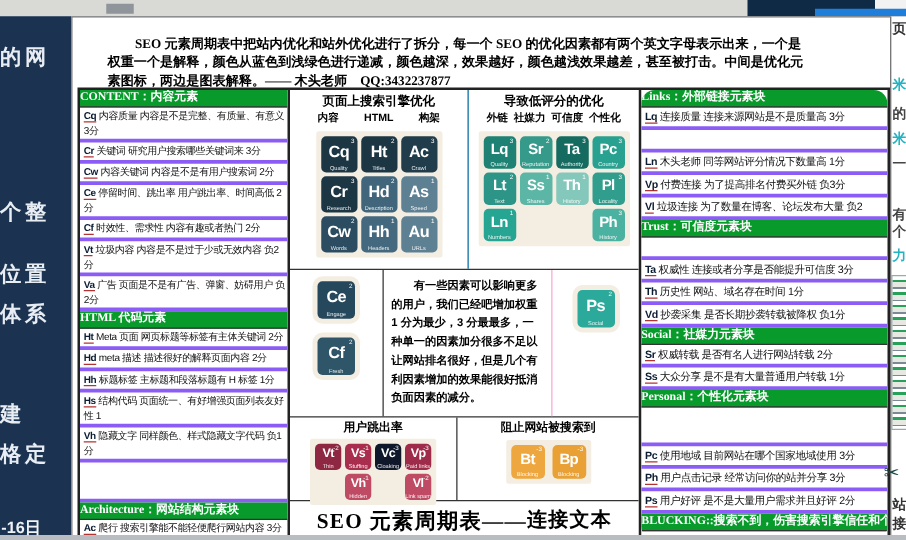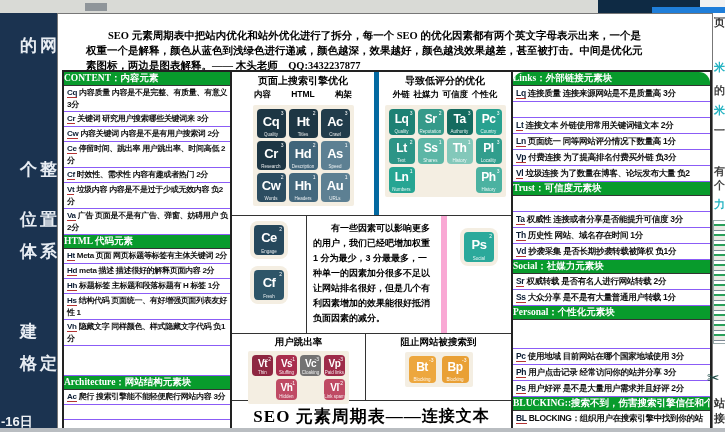--- a/index.html
+++ b/index.html
@@ -7,21 +7,21 @@
        background:#1b3350;font-family:"Liberation Sans",sans-serif;}
 
   
   .top-gray{position:absolute;left:0;top:0;width:652px;height:13px;background:#d9dad6;}
   .smudge{position:absolute;left:85px;top:3px;width:22px;height:8px;background:#8f959a;}
   .top-navy{position:absolute;left:598px;top:0;width:104px;height:14px;background:#0e2a44;}
   .tr-white{position:absolute;left:700px;top:0;width:25px;height:8px;background:#f2f2f2;}
   .blue-line{position:absolute;left:652px;top:7px;width:73px;height:6px;background:#1f7ed9;}
   .bottom-strip{position:absolute;left:0;top:428px;width:725px;height:4px;background:#b9bdc1;z-index:9;}
   .right-strip{position:absolute;left:712px;top:13px;width:13px;height:415px;background:#ffffff;border-left:1px solid #888;}
-  .lfrag{position:absolute;left:20px;width:48px;color:#e8edf3;font-weight:bold;font-size:17px;letter-spacing:3px;white-space:nowrap;}
+  .lfrag{position:absolute;left:0;width:48px;color:#e8edf3;font-weight:bold;font-size:17px;letter-spacing:3px;white-space:nowrap;}
   .date-frag{position:absolute;left:1px;top:413px;color:#f0f3f6;font-weight:bold;font-size:13px;z-index:10;}
   .rfrag{position:absolute;left:714px;font-size:11px;font-weight:bold;white-space:nowrap;z-index:3;}
   .thumb{position:absolute;left:713px;top:220px;width:12px;height:122px;border:1px solid #9aa;
          background:repeating-linear-gradient(180deg,#ffffff 0 3px,#29a05a 3px 5px,#e8e8e2 5px 9px,#7c8894 9px 10px);z-index:3;}
   .scissors{position:absolute;left:707px;top:369px;font-size:15px;color:#1d4a45;z-index:4;}
 
   
   .page{position:absolute;left:57px;top:13px;width:654px;height:419px;background:#fff;
         border:1px solid #777;overflow:hidden;z-index:2;}
   .intro{position:absolute;top:3px;left:28px;width:562px;font-family:"Liberation Serif",serif;
@@ -30,35 +30,35 @@
   
   .table{position:absolute;left:4px;top:56px;width:646px;height:360px;border:2px solid #222;
          display:flex;background:#fff;}
   .col-left{width:166px;border-right:2px solid #222;display:flex;flex-direction:column;overflow:hidden;}
   .col-mid{width:279px;border-right:2px solid #222;display:flex;flex-direction:column;overflow:hidden;}
   .col-right{flex:1;display:flex;flex-direction:column;overflow:hidden;border-radius:11px;}
 
   .sec-head{background:#089b2c;color:#fff;font-weight:bold;font-size:9.5px;line-height:13px;height:13px;
             text-align:left;font-family:"Liberation Serif",serif;border-bottom:1px solid #333;
             white-space:nowrap;overflow:hidden;flex:none;}
-  .row{border-bottom:1px solid #8b5cf6;padding:1px 2px 0 3px;font-size:8px;line-height:12px;
-       font-weight:bold;min-height:13px;letter-spacing:-0.3px;color:#111;}
+  .row{border-bottom:3px solid #8b5cf6;padding:1px 2px 0 3px;font-size:8px;line-height:12px;
+       font-weight:normal;min-height:13px;letter-spacing:-0.3px;color:#111;}
   .col-right .row{min-height:14px;white-space:nowrap;overflow:hidden;font-size:8.5px;}
   .sym:not(:empty){border-bottom:1px solid #b23333;margin-right:2px;color:#0b1c33;}
 
   
   .band{display:flex;border-bottom:1px solid #333;}
   .band1{height:143px;}
   .band2{height:117px;}
   .band3{height:66px;}
   .band4{flex:1;border-bottom:none;align-items:center;justify-content:center;display:flex;}
-  .cA{width:142px;border-right:5px solid #0369a1;position:relative;}
+  .cA{width:142px;border-right:1px solid #0369a1;position:relative;}
   .cB{flex:1;position:relative;}
   .c2A{width:74px;border-right:1px solid #333;display:flex;justify-content:center;padding-top:5px;}
-  .c2B{width:134px;border-right:6px solid #f9a8d4;}
+  .c2B{width:134px;border-right:1px solid #f9a8d4;}
   .c2C{flex:1;display:flex;justify-content:center;padding-top:12px;}
   .c3A{width:133px;border-right:1px solid #333;}
   .c3B{flex:1;}
   .m-title{text-align:center;font-weight:bold;font-size:10px;padding-top:2px;font-family:"Liberation Serif",serif;white-space:nowrap;overflow:hidden;}
   .m-subs{display:flex;justify-content:space-around;font-size:8.5px;font-weight:bold;padding:1px 12px 0;}
   .m-title2{text-align:center;font-weight:bold;font-size:9.5px;padding-top:2px;}
   .note{margin:5px 6px;font-size:9px;font-weight:bold;line-height:15px;text-indent:18px;color:#000;}
 
   
   .tilegrid{display:grid;gap:3px;background:#f4eee2;padding:4px;width:max-content;border-radius:2px;}
@@ -334,21 +334,21 @@
           <div class="tile" style="background-color: rgb(142, 39, 65);">
               <span class="sup">-2</span>
               <span class="sym2">Vt</span>
               <span class="sub">Thin</span>
             </div>
               <div class="tile" style="background-color: rgb(169, 46, 77);">
               <span class="sup">-1</span>
               <span class="sym2">Vs</span>
               <span class="sub">Stuffing</span>
             </div>
-              <div class="tile" style="background-color: #737373;">
+              <div class="tile" style="background-color: #0f172a;">
               <span class="sup">-3</span>
               <span class="sym2">Vc</span>
               <span class="sub">Cloaking</span>
             </div>
               <div class="tile" style="background-color: rgb(158, 43, 73);">
               <span class="sup">-3</span>
               <span class="sym2">Vp</span>
               <span class="sub">Paid links</span>
             </div>
               <div class="tile" style="background-color: transparent;">
@@ -399,22 +399,21 @@
     </div>
 
     <div class="col-right">
 
     <div class="section">
         <div class="sec-head">Links：外部链接元素块</div>
         <div>
 
         <div class="row"><b class="sym">Lq</b><span>连接质量 连接来源网站是不是质量高 3分</span></div>
             <div class="row" style="height: 10px;"><b class="sym"></b><span></span></div>
-            <div class="row"><b class="sym">Lt</b><span>连接文本 外链使用常用关键词锚文本 2分</span></div>
-            <div class="row"><b class="sym">Ln</b><span>页面统一 同等网站评分情况下数量高 1分</span></div>
+            <div class="row"><b class="sym">Ln</b><span>木头老师 同等网站评分情况下数量高 1分</span></div>
             <div class="row"><b class="sym">Vp</b><span>付费连接 为了提高排名付费买外链 负3分</span></div>
             <div class="row"><b class="sym">Vl</b><span>垃圾连接 为了数量在博客、论坛发布大量 负2</span></div>
           </div>
       </div>
         <div class="section">
         <div class="sec-head">Trust：可信度元素块</div>
         <div>
 
         <div class="row" style="height: 12px;"><b class="sym"></b><span></span></div>
             <div class="row"><b class="sym">Ta</b><span>权威性 连接或者分享是否能提升可信度 3分</span></div>

